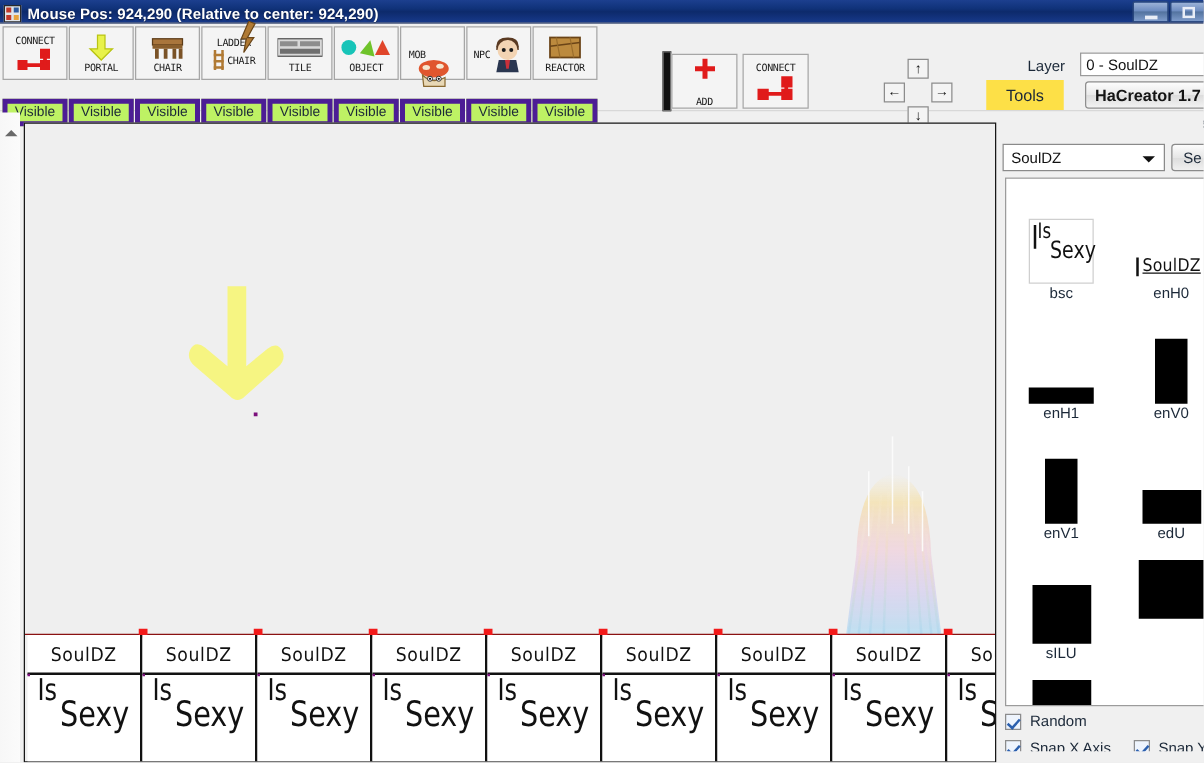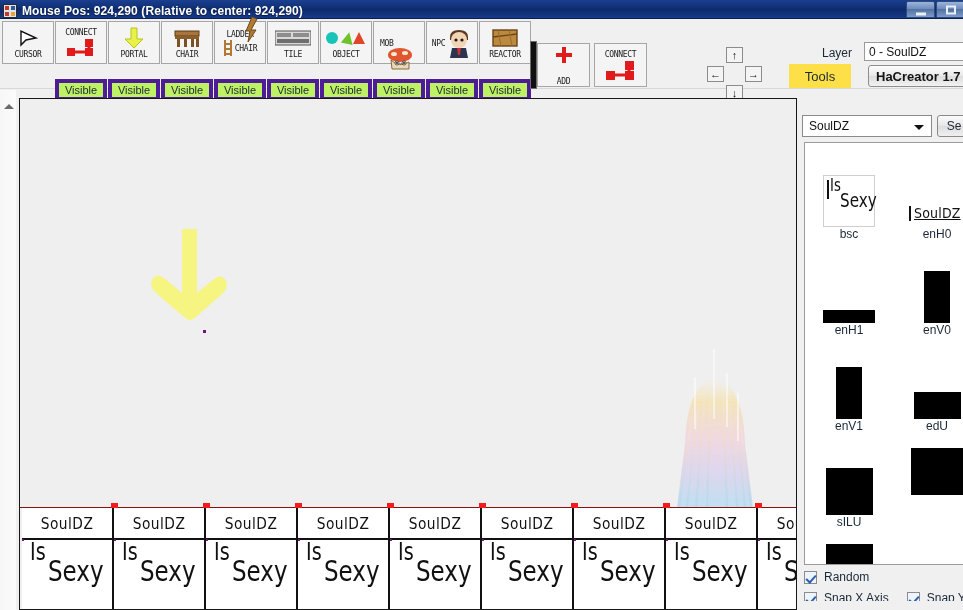--- a/index.html
+++ b/index.html
@@ -400,30 +400,20 @@
       <div class="tb-btn max">
           <span class="glyph"></span>
         </div>
     </div>
   </div>
 
   <div class="toolbar">
 
     <div class="tool-strip">
 
-      <div class="tool-col">
-        <div class="tool-btn">
-          <div class="tool-icon">
-            <svg width="22" height="20" viewBox="0 0 22 20">
-                <polygon points="4,3 4,17 9,12 19,10" fill="#fff" stroke="#111" stroke-width="1.4"></polygon>
-              </svg>
-          </div>
-          <div class="tool-label">CURSOR</div>
-        </div>
-      </div>
 
       <div class="tool-col">
         <div class="tool-btn">
           <div class="tool-label">CONNECT</div>
           <div class="tool-icon">
             <svg width="34" height="22" viewBox="0 0 34 22">
               <rect x="21" y="2" width="8" height="8" fill="#e01b1b"></rect>
               <rect x="3" y="11" width="8" height="8" fill="#e01b1b"></rect>
               <rect x="21" y="11" width="8" height="8" fill="#e01b1b"></rect>
               <line x1="9" y1="15" x2="25" y2="15" stroke="#e01b1b" stroke-width="3"></line>

